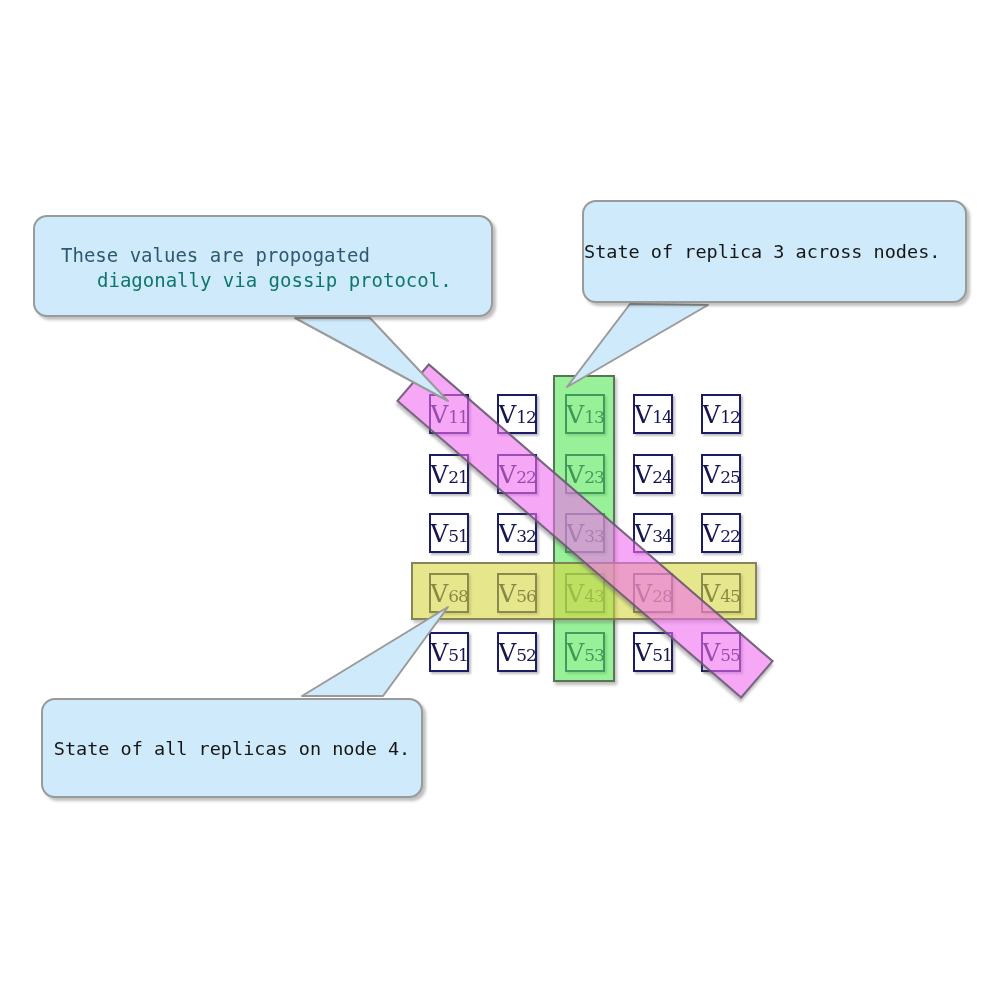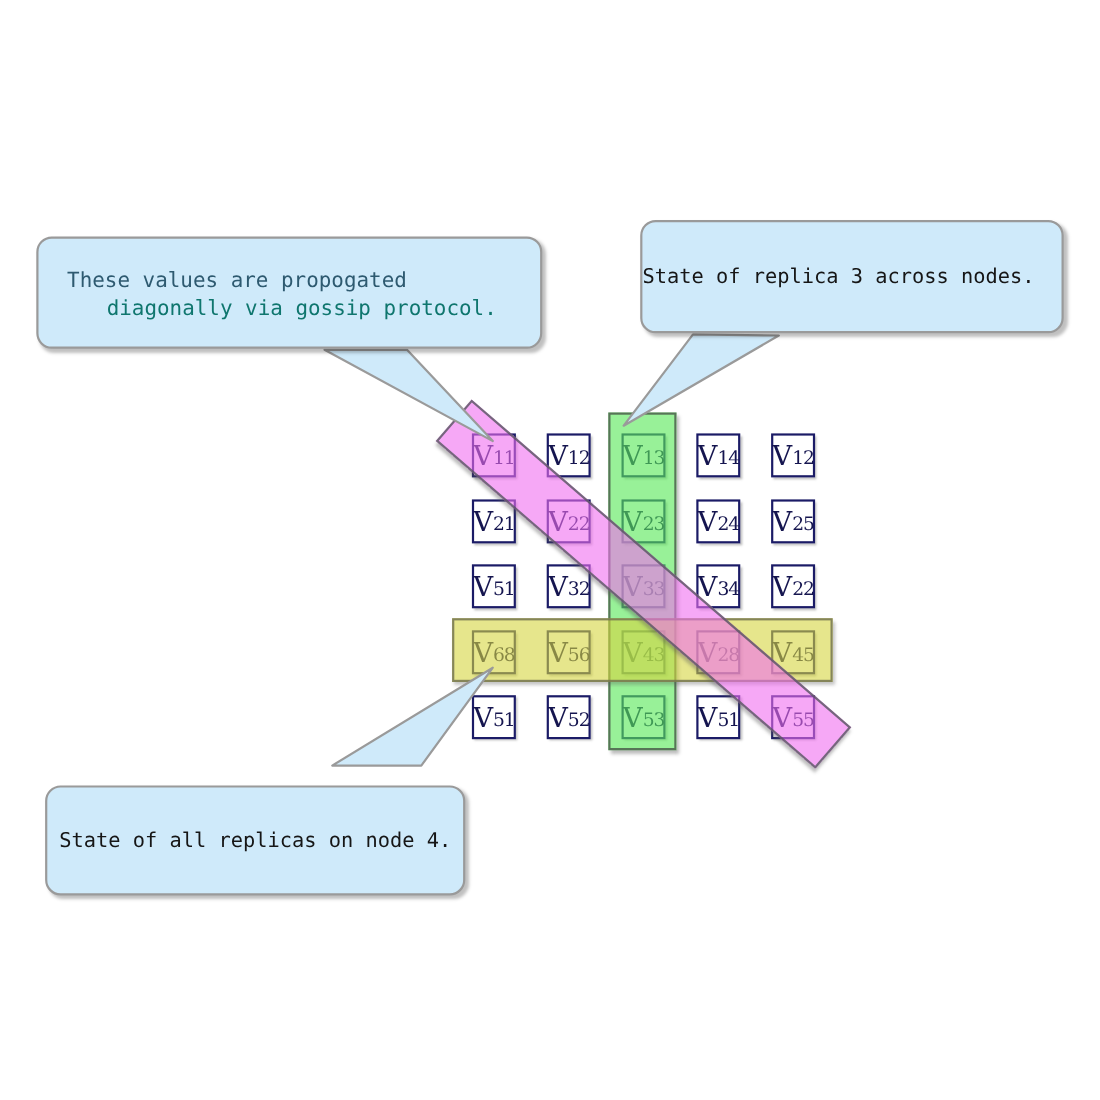--- a/index.html
+++ b/index.html
@@ -46,21 +46,21 @@
     background:var(--callout-bg,#cfeafa);
     border:2px solid var(--callout-border,#9a9a9a);
     border-radius:14px;
     box-shadow:3px 3px 3px rgba(0,0,0,0.25);
   }
   #callout-gossip{left:33px;top:215px;width:460px;height:102px;padding:26px 0 0 26px;}
   #callout-gossip .line{font-size:19px;line-height:25px;white-space:pre;}
   #callout-replica3{left:582px;top:200px;width:385px;height:103px;
     display:flex;align-items:center;justify-content:flex-start;}
   #callout-node4{left:41px;top:698px;width:382px;height:100px;
-    display:flex;align-items:center;justify-content:center;margin-top:16px;}
+    display:flex;align-items:center;justify-content:center;}
   .single-line{font-size:18.5px;white-space:pre;}
 </style>
 </head>
 <body>
 
 <div id="stage" style="--callout-bg: #cfeafa; --callout-border: #9a9a9a; --cell-border: #1b1b66; --cell-text: #15154f; --green-fill: rgba(88,232,88,0.62); --green-border: rgba(75,95,75,0.85); --yellow-fill: rgba(214,214,64,0.6); --yellow-border: rgba(115,115,80,0.85); --magenta-fill: rgba(240,110,240,0.6); --magenta-border: rgba(85,85,95,0.8);">
 
   <div id="matrix">
       <div class="cell" style="left: 429px; top: 394px;">
         <span class="sym">V</span>

